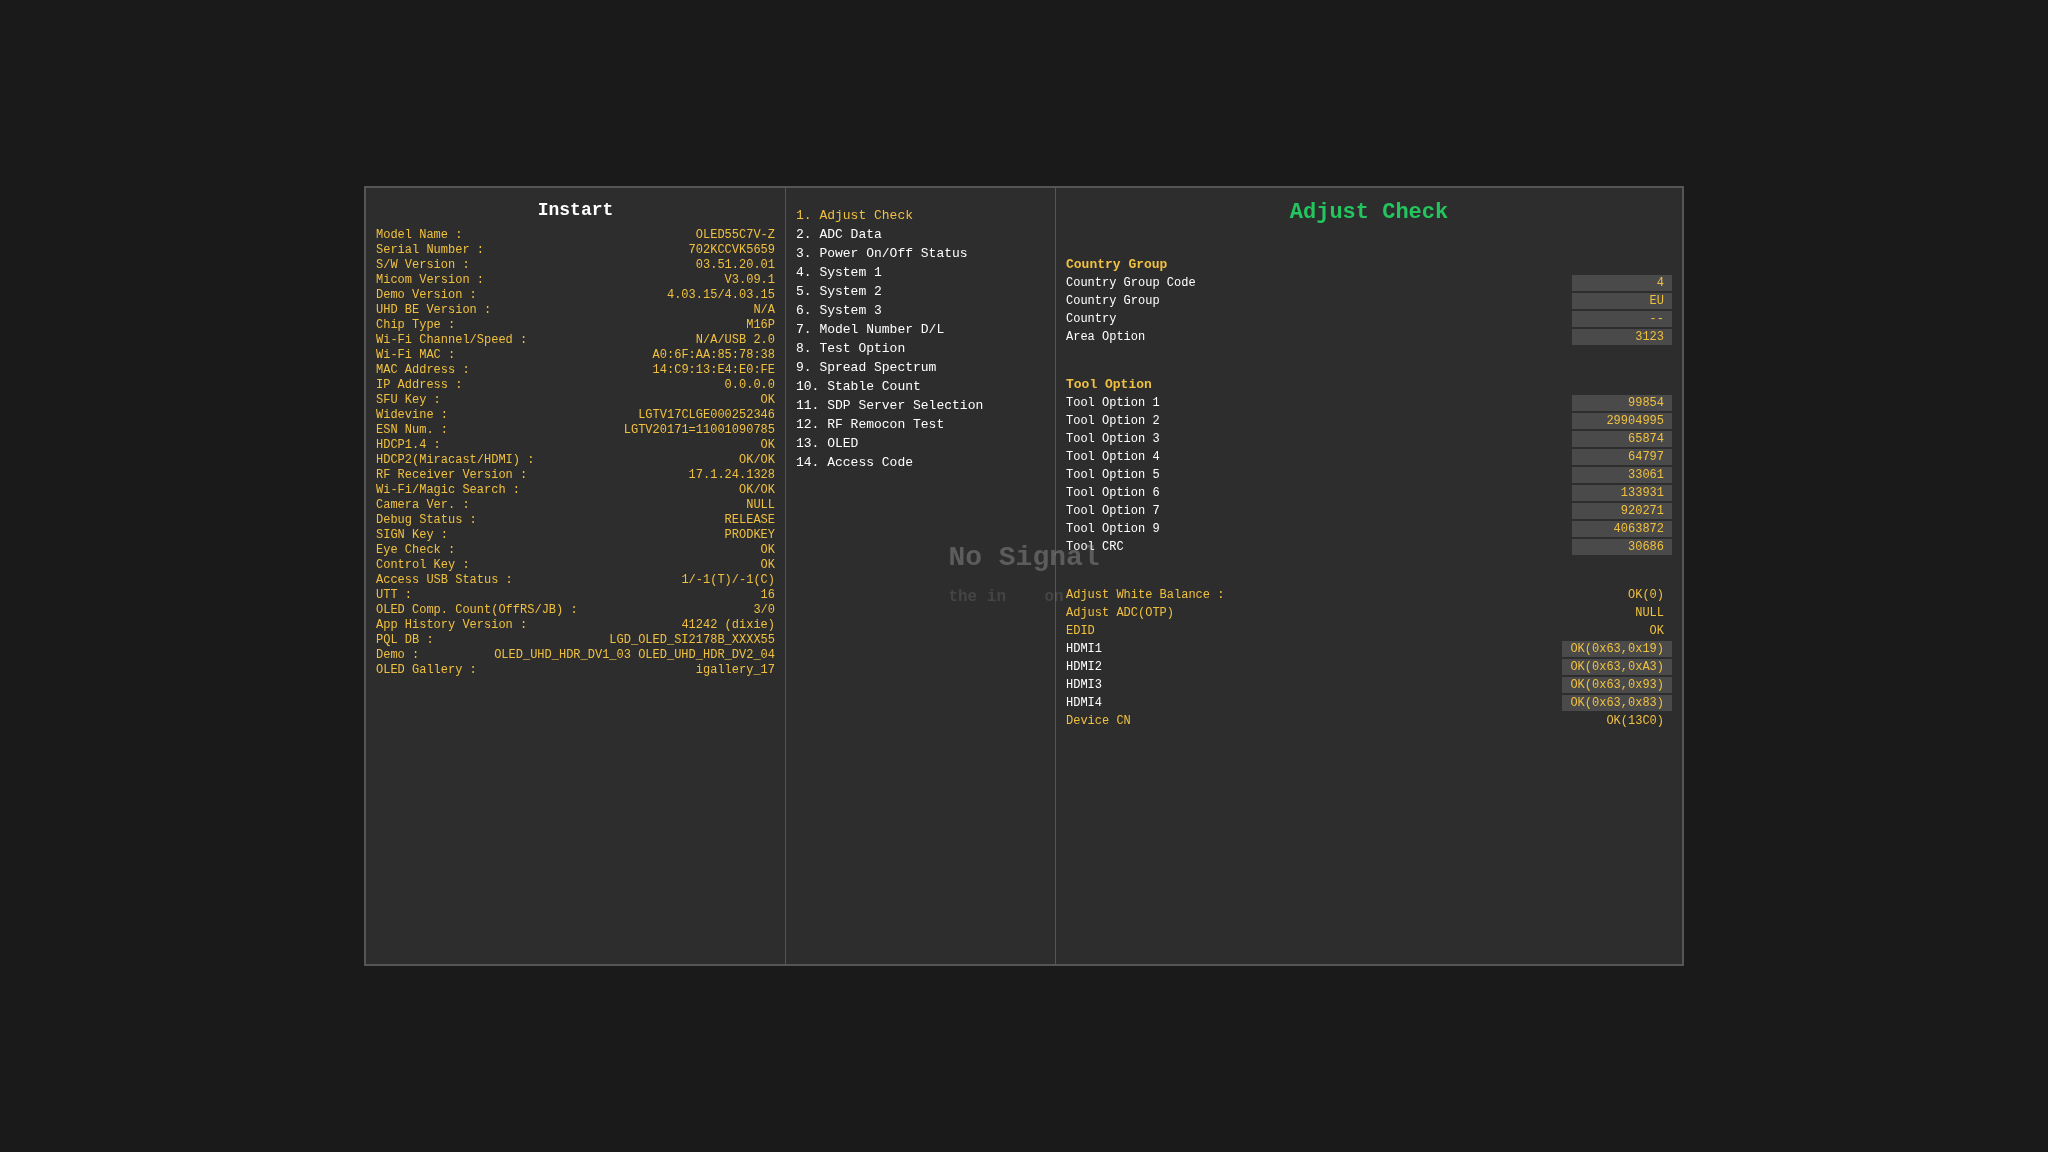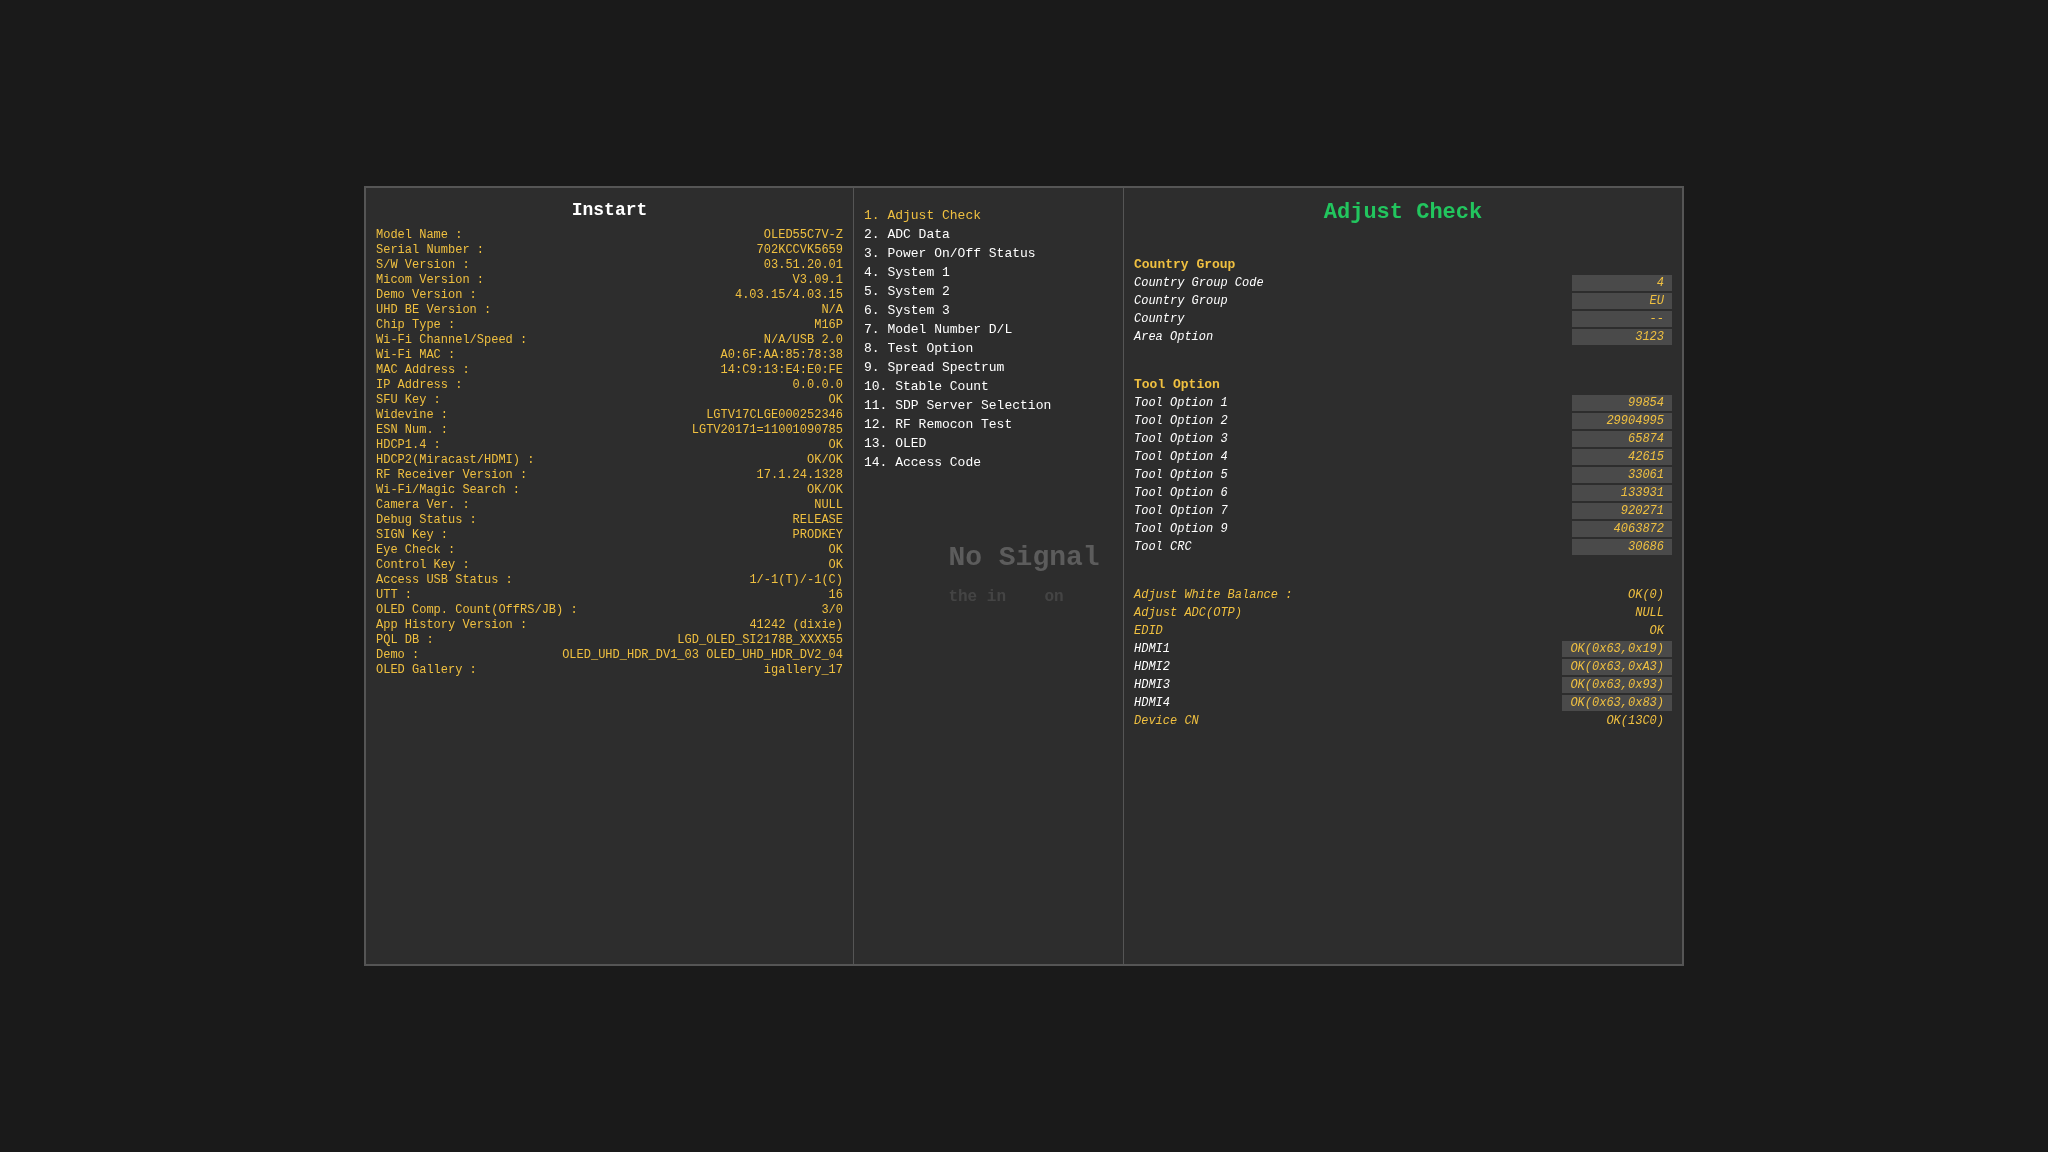--- a/index.html
+++ b/index.html
@@ -19,21 +19,21 @@
       height: 780px;
       display: flex;
       flex-direction: row;
       border: 2px solid #555;
       position: relative;
       overflow: hidden;
     }
 
     
     .panel-left {
-      width: 488px;
+      width: 420px;
       border-right: 1px solid #555;
       padding: 12px 10px;
       display: flex;
       flex-direction: column;
     }
 
     .panel-title {
       color: #fff;
       font-size: 18px;
       text-align: center;
@@ -100,21 +100,20 @@
       font-size: 13px;
       margin-bottom: 3px;
       font-weight: bold;
     }
 
     .adjust-row {
       display: flex;
       justify-content: space-between;
       align-items: center;
       margin-bottom: 2px;
-      font-style: italic;
     }
 
     .adjust-label {
       color: #fff;
       font-size: 12px;
     }
 
     .adjust-label.yellow {
       color: #f0c040;
     }
@@ -328,21 +327,21 @@
           <div class="adjust-row">
             <span class="adjust-label">Tool Option 2</span>
             <span class="adjust-value">29904995</span>
           </div>
           <div class="adjust-row">
             <span class="adjust-label">Tool Option 3</span>
             <span class="adjust-value">65874</span>
           </div>
           <div class="adjust-row">
             <span class="adjust-label">Tool Option 4</span>
-            <span class="adjust-value">42615</span>
+            <span class="adjust-value">64797</span>
           </div>
           <div class="adjust-row">
             <span class="adjust-label">Tool Option 5</span>
             <span class="adjust-value">33061</span>
           </div>
           <div class="adjust-row">
             <span class="adjust-label">Tool Option 6</span>
             <span class="adjust-value">133931</span>
           </div>
           <div class="adjust-row">

